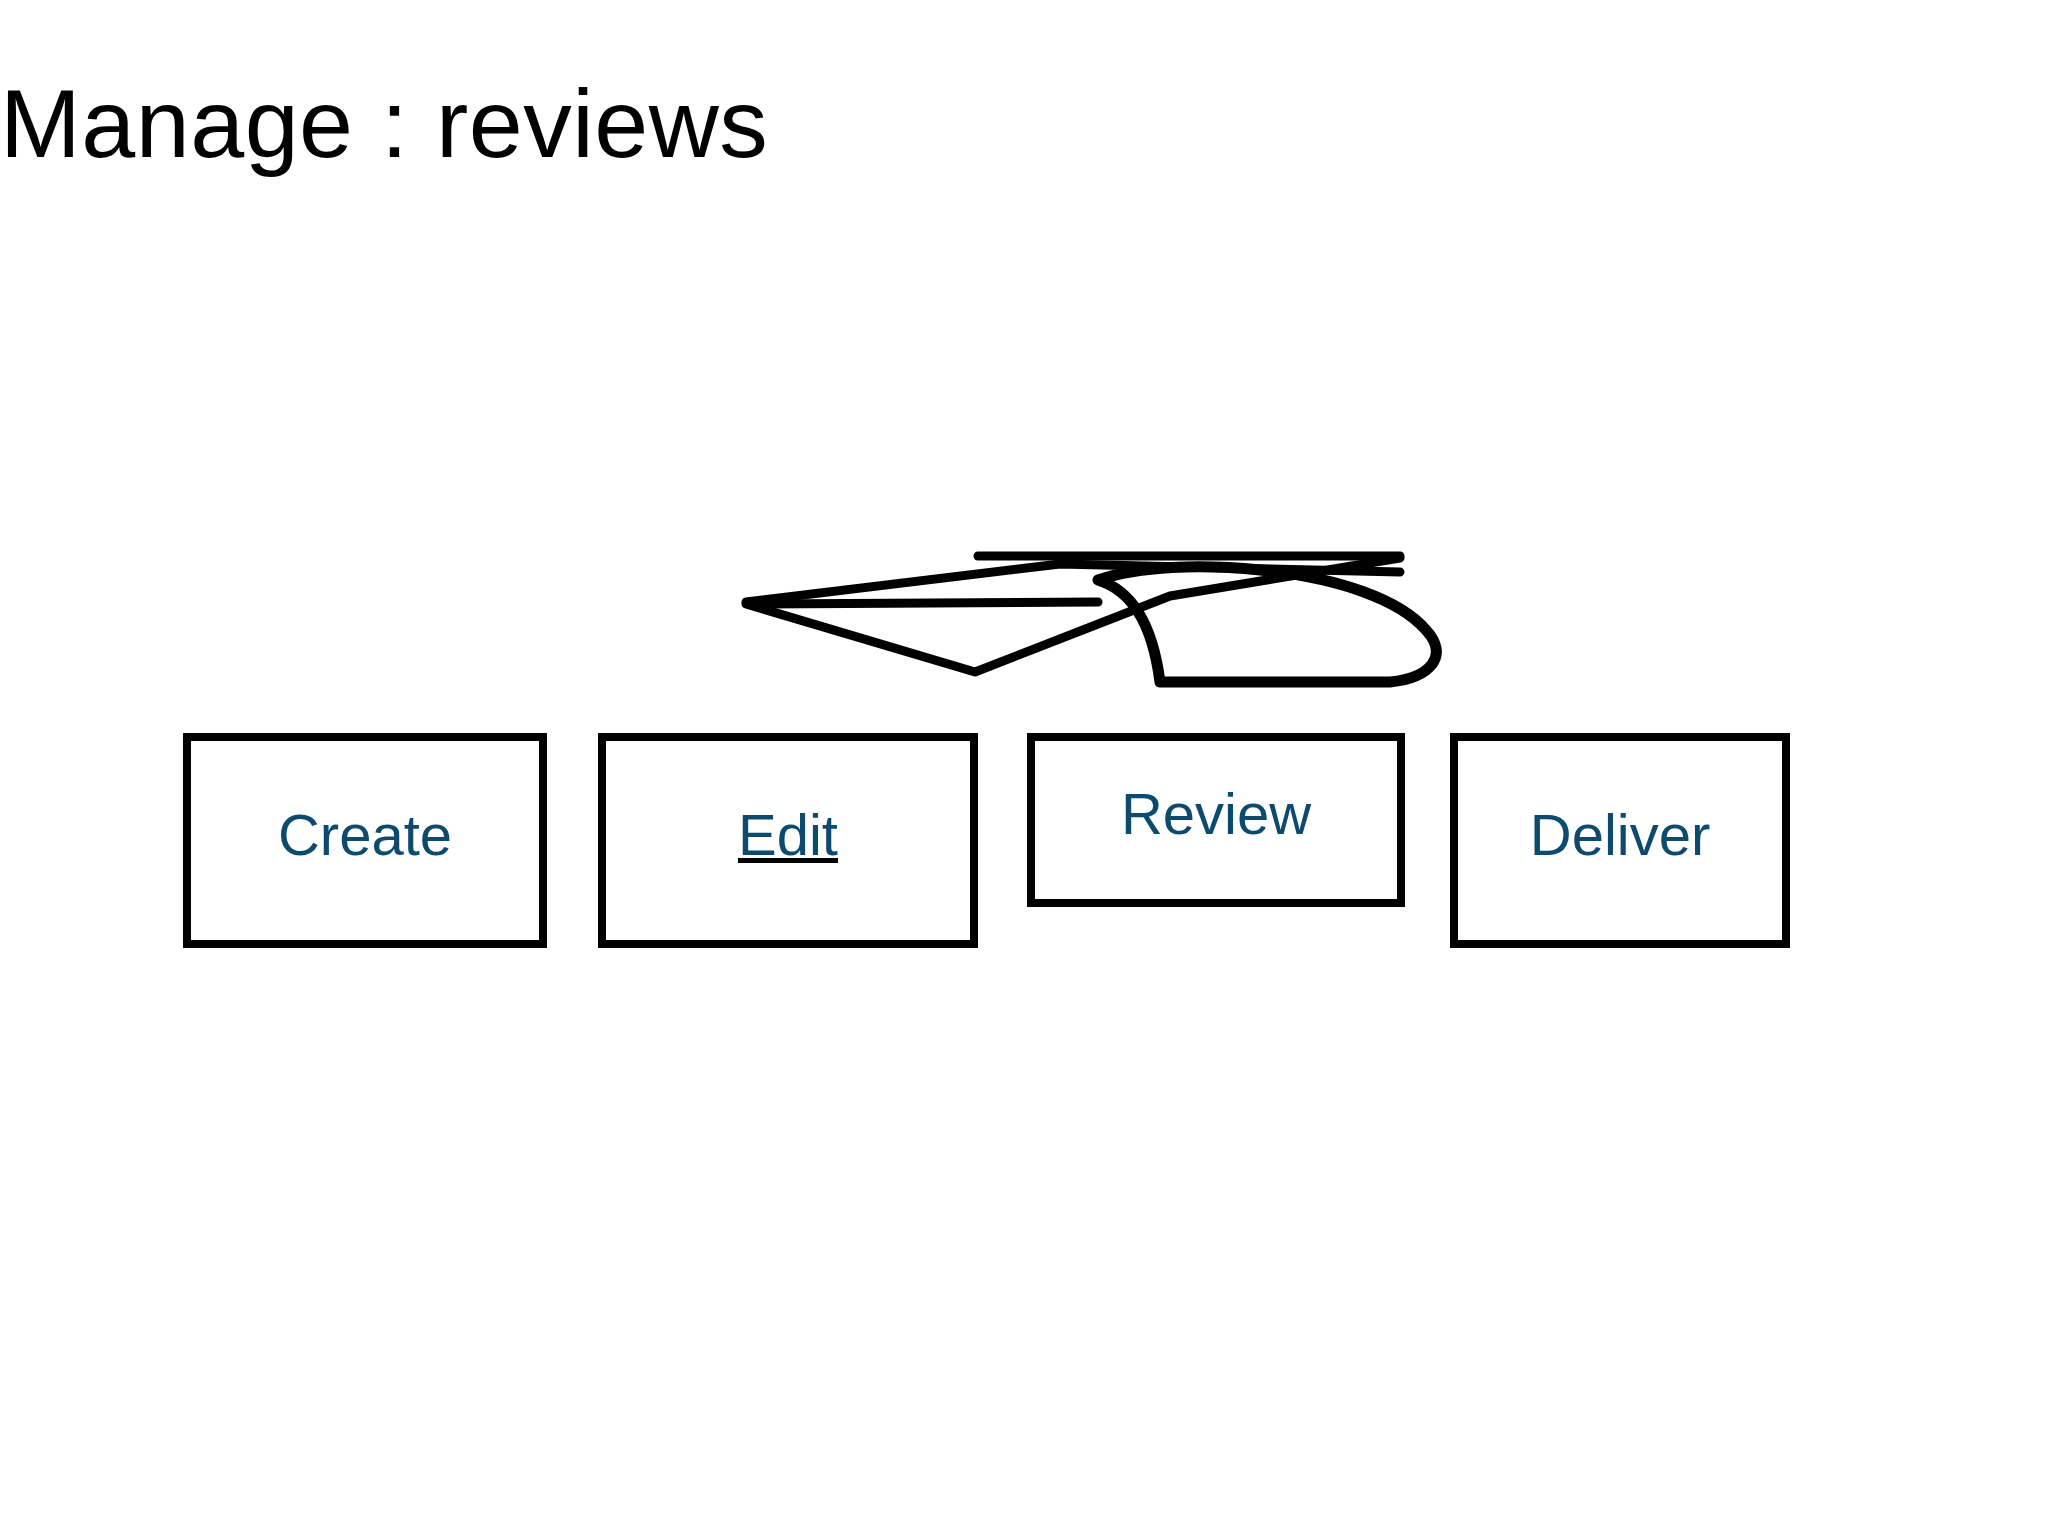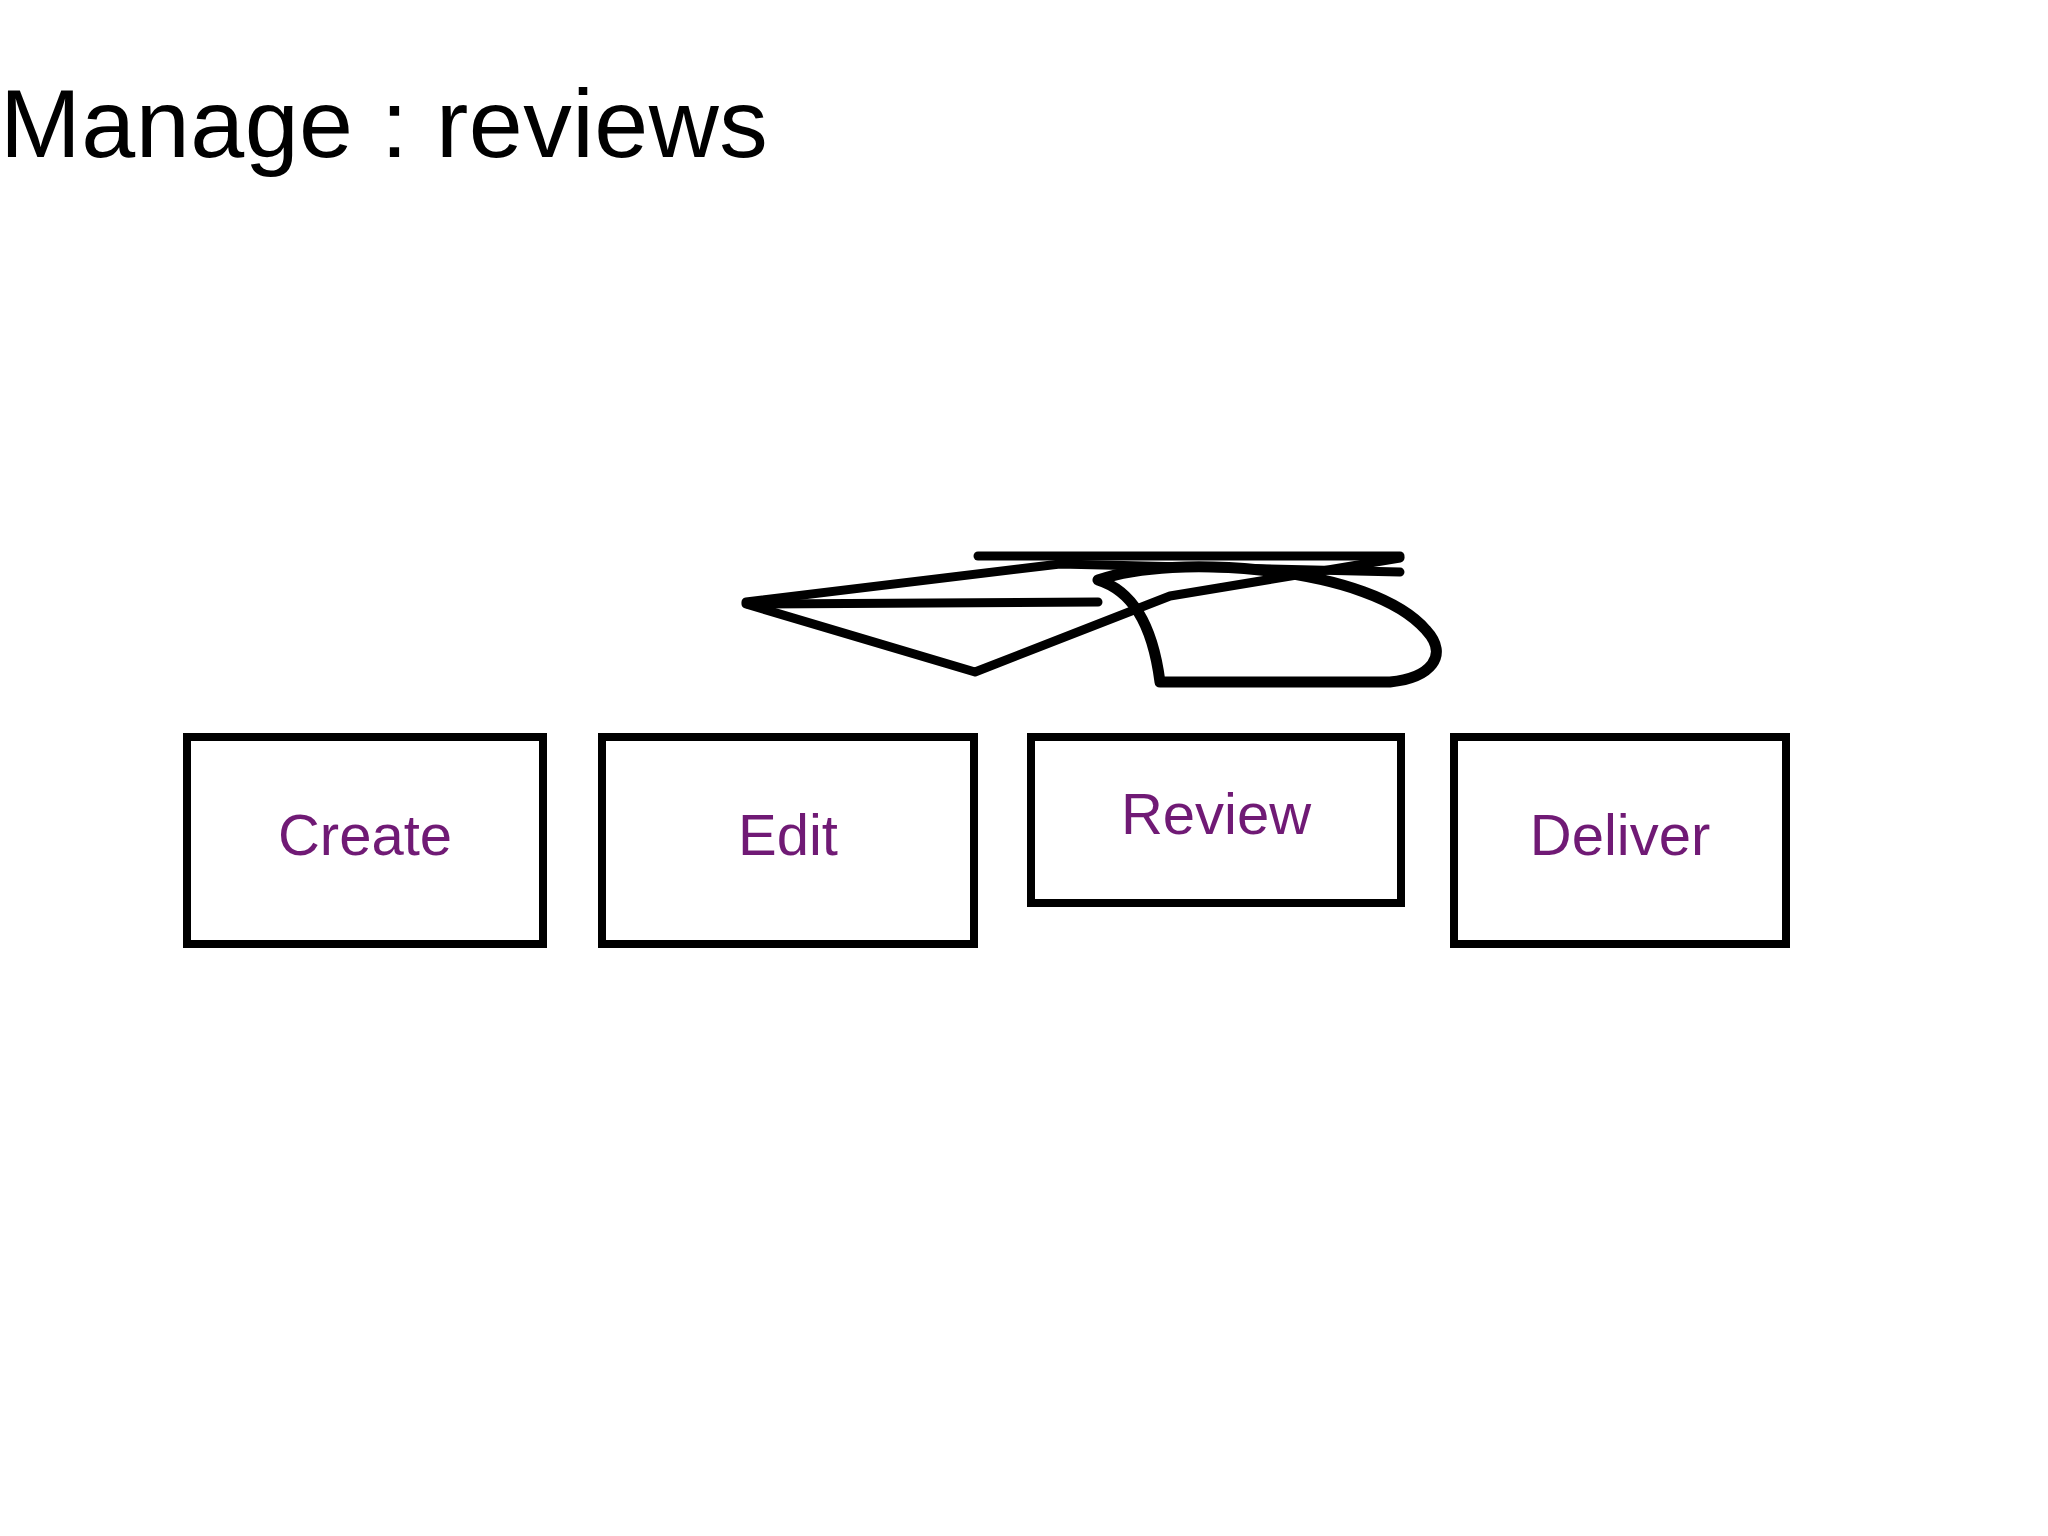--- a/index.html
+++ b/index.html
@@ -64,28 +64,28 @@
     border: 8px solid #000000;
     display: flex;
     align-items: center;
     justify-content: center;
   }
   .process-box-label {
     font-family: "Liberation Sans", sans-serif;
     font-size: 58px;
     font-weight: 400;
     line-height: 1;
-    color: #701a75;
+    color: #0c4a6e;
     white-space: pre;
     position: relative;
     top: -6px;
   }
 
   #box-create  { left: 183px;  top: 733px; width: 364px; height: 215px; }
-  #box-edit    { left: 598px;  top: 733px; width: 380px; height: 215px; }
+  #box-edit    { left: 598px;  top: 733px; width: 380px; height: 215px; text-decoration: underline; }
   #box-review  { left: 1027px; top: 733px; width: 378px; height: 174px; }
   #box-deliver { left: 1450px; top: 733px; width: 340px; height: 215px; }
 </style>
 </head>
 <body>
 
 <div id="slide">
 
   <div id="slide-title">Manage : reviews</div>
 

